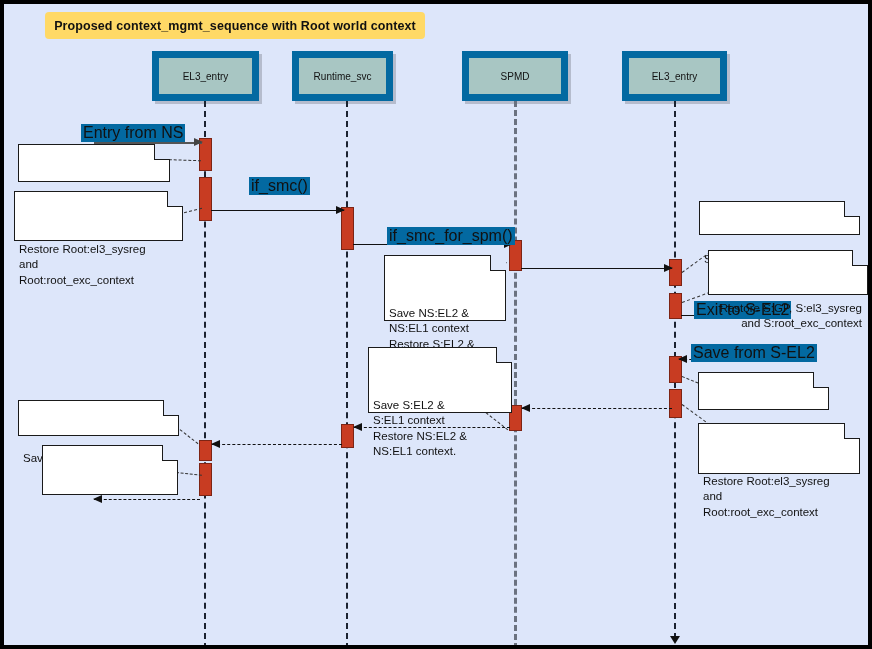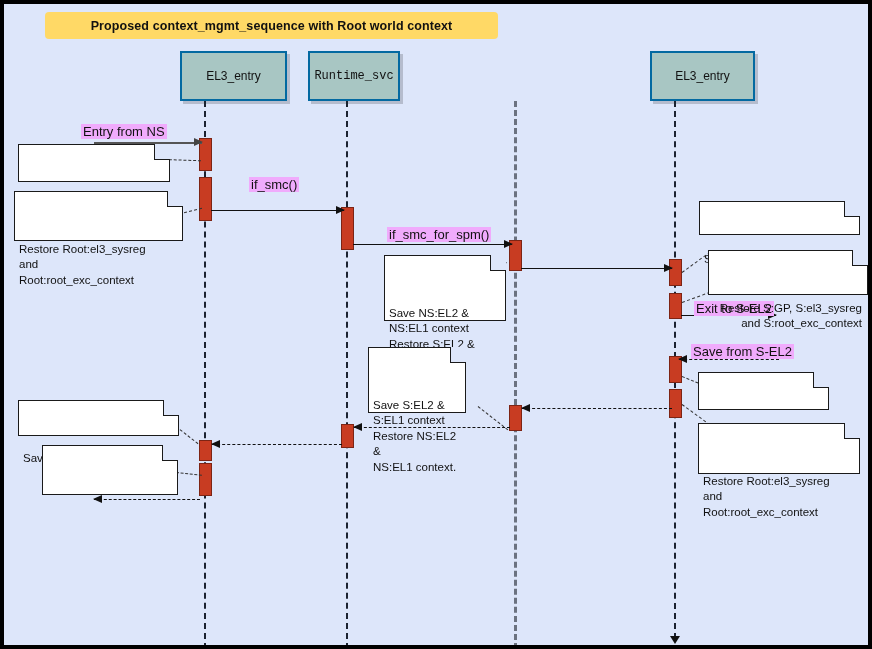--- a/index.html
+++ b/index.html
@@ -7,32 +7,32 @@
     position:relative;
     width:872px;height:649px;
     background:#dde6fa;
     border:4px solid #000;
     box-sizing:border-box;
     font-family:"Liberation Sans","DejaVu Sans",sans-serif;
     overflow:hidden;
   }
   
   #title-banner{
-    position:absolute;left:41px;top:8px;width:453px;height:27px;
+    position:absolute;left:41px;top:8px;width:380px;height:27px;
     background:#ffd966;border-radius:4px;
     display:flex;align-items:center;justify-content:center;
     font-size:12.5px;font-weight:bold;color:#111;letter-spacing:.1px;
   }
   
   .lifeline-head{
     position:absolute;height:50px;
-    background:#a8c6c3;border:2px solid #0369a1;
+    background:#a8c6c3;border:7px solid #0369a1;
     box-shadow:3px 3px 0 rgba(0,0,0,.18);
     display:flex;align-items:center;justify-content:center;
-    font-size:12px;color:#111;box-sizing:border-box;margin-left:28px;
+    font-size:10px;color:#111;box-sizing:border-box;
   }
   
   .lifeline{
     position:absolute;width:0;border-left-width:2px;border-left-style:dashed;
   }
   .lifeline.dark{border-left-color:#1b2230;}
   .lifeline.grey{border-left-color:#6b7280;border-left-width:3px;}
   
   .life-arrow{
     position:absolute;width:0;height:0;
@@ -71,40 +71,43 @@
     border-top:4.5px solid transparent;border-bottom:4.5px solid transparent;
     border-left:9px solid #111;
   }
   .msg.solid-grey .head-r{border-left-color:#444;}
   .msg .head-l{
     position:absolute;left:-1px;top:-4.5px;width:0;height:0;
     border-top:4.5px solid transparent;border-bottom:4.5px solid transparent;
     border-right:9px solid #111;
   }
   .msg-label{
-    position:absolute;font-size:13px;color:#111;background:#f0abfc;
+    position:absolute;font-size:16px;color:#111;background:#0369a1;
     padding:0 2px;white-space:nowrap;
   }
   
   .leader{position:absolute;height:0;border-top:1.2px dashed #333;transform-origin:left center;}
 </style>
 </head>
 <body>
 
 <div id="canvas">
 
   <div id="title-banner">
     <span>Proposed context_mgmt_sequence with Root world context</span>
   </div>
 
   <div class="lifeline-head" style="left:148px;top:47px;width:107px;">
     <span>EL3_entry</span>
   </div>
-  <div class="lifeline-head" style="left:276px;top:47px;width:92px;font-family:Liberation Mono, monospace;">
+  <div class="lifeline-head" style="left:288px;top:47px;width:101px;">
     <span>Runtime_svc</span>
+  </div>
+  <div class="lifeline-head" style="left:458px;top:47px;width:106px;">
+    <span>SPMD</span>
   </div>
   <div class="lifeline-head" style="left:618px;top:47px;width:105px;">
     <span>EL3_entry</span>
   </div>
 
   <div class="lifeline dark" style="left:200px;top:97px;height:548px;"></div>
   <div class="lifeline dark" style="left:342px;top:97px;height:548px;"></div>
   <div class="lifeline grey" style="left:510px;top:97px;height:548px;"></div>
   <div class="lifeline dark" style="left:670px;top:97px;height:538px;"></div>
   <div class="life-arrow" style="left:666px;top:632px;"></div>
@@ -236,21 +239,21 @@
   </div>
 
   <div class="note" style="left:694px;top:419px;width:162px;height:51px;">
     <div class="fold"></div>
     <div class="foldcut"></div>
     <span>Restore Root:el3_sysreg
 and
 Root:root_exc_context</span>
   </div>
 
-  <div class="note" style="left:364px;top:343px;width:98px;height:66px;">
+  <div class="note" style="left:364px;top:343px;width:144px;height:66px;">
     <div class="fold"></div>
     <div class="foldcut"></div>
     <span>Save S:EL2 &amp;
 S:EL1 context
 Restore NS:EL2 &amp;
 NS:EL1 context.</span>
   </div>
 
   <div class="note" style="left:14px;top:396px;width:161px;height:36px;">
     <div class="fold"></div>

